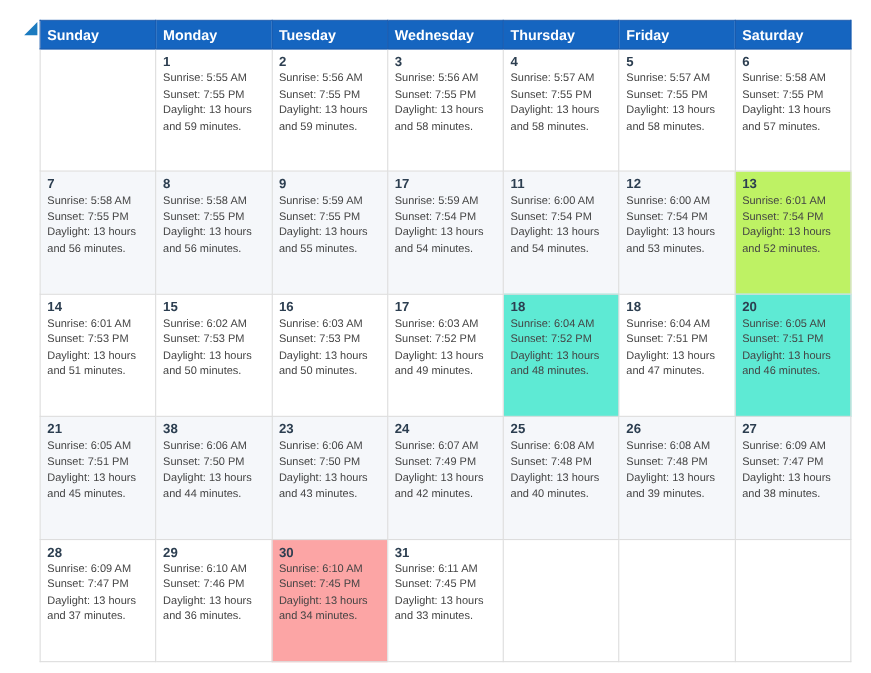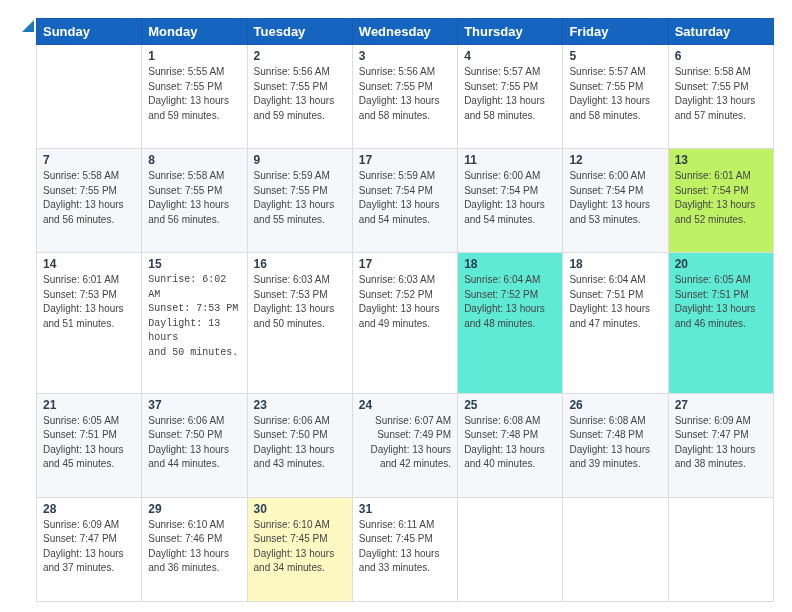--- a/index.html
+++ b/index.html
@@ -223,21 +223,21 @@
         <tr>
           <td style="background: rgb(255, 255, 255);">
             <div class="day-num">14</div>
             <div class="day-info" style="white-space: pre-line;">Sunrise: 6:01 AM
 Sunset: 7:53 PM
 Daylight: 13 hours
 and 51 minutes.</div>
           </td>
           <td style="background: rgb(255, 255, 255);">
             <div class="day-num">15</div>
-            <div class="day-info" style="white-space: pre-line; font-family: Liberation Mono, monospace;">Sunrise: 6:02 AM
+            <div class="day-info" style="white-space: pre-line;">Sunrise: 6:02 AM
 Sunset: 7:53 PM
 Daylight: 13 hours
 and 50 minutes.</div>
           </td>
           <td style="background: rgb(255, 255, 255);">
             <div class="day-num">16</div>
             <div class="day-info" style="white-space: pre-line;">Sunrise: 6:03 AM
 Sunset: 7:53 PM
 Daylight: 13 hours
 and 50 minutes.</div>
@@ -273,36 +273,36 @@
         </tr>
         <tr>
           <td style="background: rgb(245, 247, 250);">
             <div class="day-num">21</div>
             <div class="day-info" style="white-space: pre-line;">Sunrise: 6:05 AM
 Sunset: 7:51 PM
 Daylight: 13 hours
 and 45 minutes.</div>
           </td>
           <td style="background: rgb(245, 247, 250);">
-            <div class="day-num">37</div>
+            <div class="day-num">38</div>
             <div class="day-info" style="white-space: pre-line;">Sunrise: 6:06 AM
 Sunset: 7:50 PM
 Daylight: 13 hours
 and 44 minutes.</div>
           </td>
           <td style="background: rgb(245, 247, 250); margin-top: 44px;">
             <div class="day-num">23</div>
             <div class="day-info" style="white-space: pre-line;">Sunrise: 6:06 AM
 Sunset: 7:50 PM
 Daylight: 13 hours
 and 43 minutes.</div>
           </td>
           <td style="background: rgb(245, 247, 250);">
             <div class="day-num">24</div>
-            <div class="day-info" style="white-space: pre-line; text-align: right;">Sunrise: 6:07 AM
+            <div class="day-info" style="white-space: pre-line;">Sunrise: 6:07 AM
 Sunset: 7:49 PM
 Daylight: 13 hours
 and 42 minutes.</div>
           </td>
           <td style="background: rgb(245, 247, 250);">
             <div class="day-num">25</div>
             <div class="day-info" style="white-space: pre-line;">Sunrise: 6:08 AM
 Sunset: 7:48 PM
 Daylight: 13 hours
 and 40 minutes.</div>
@@ -330,21 +330,21 @@
 Daylight: 13 hours
 and 37 minutes.</div>
           </td>
           <td style="background: rgb(255, 255, 255);">
             <div class="day-num">29</div>
             <div class="day-info" style="white-space: pre-line;">Sunrise: 6:10 AM
 Sunset: 7:46 PM
 Daylight: 13 hours
 and 36 minutes.</div>
           </td>
-          <td style="background: #fef9c3;">
+          <td style="background: #fca5a5;">
             <div class="day-num">30</div>
             <div class="day-info" style="white-space: pre-line;">Sunrise: 6:10 AM
 Sunset: 7:45 PM
 Daylight: 13 hours
 and 34 minutes.</div>
           </td>
           <td style="background: rgb(255, 255, 255);">
             <div class="day-num">31</div>
             <div class="day-info" style="white-space: pre-line;">Sunrise: 6:11 AM
 Sunset: 7:45 PM

